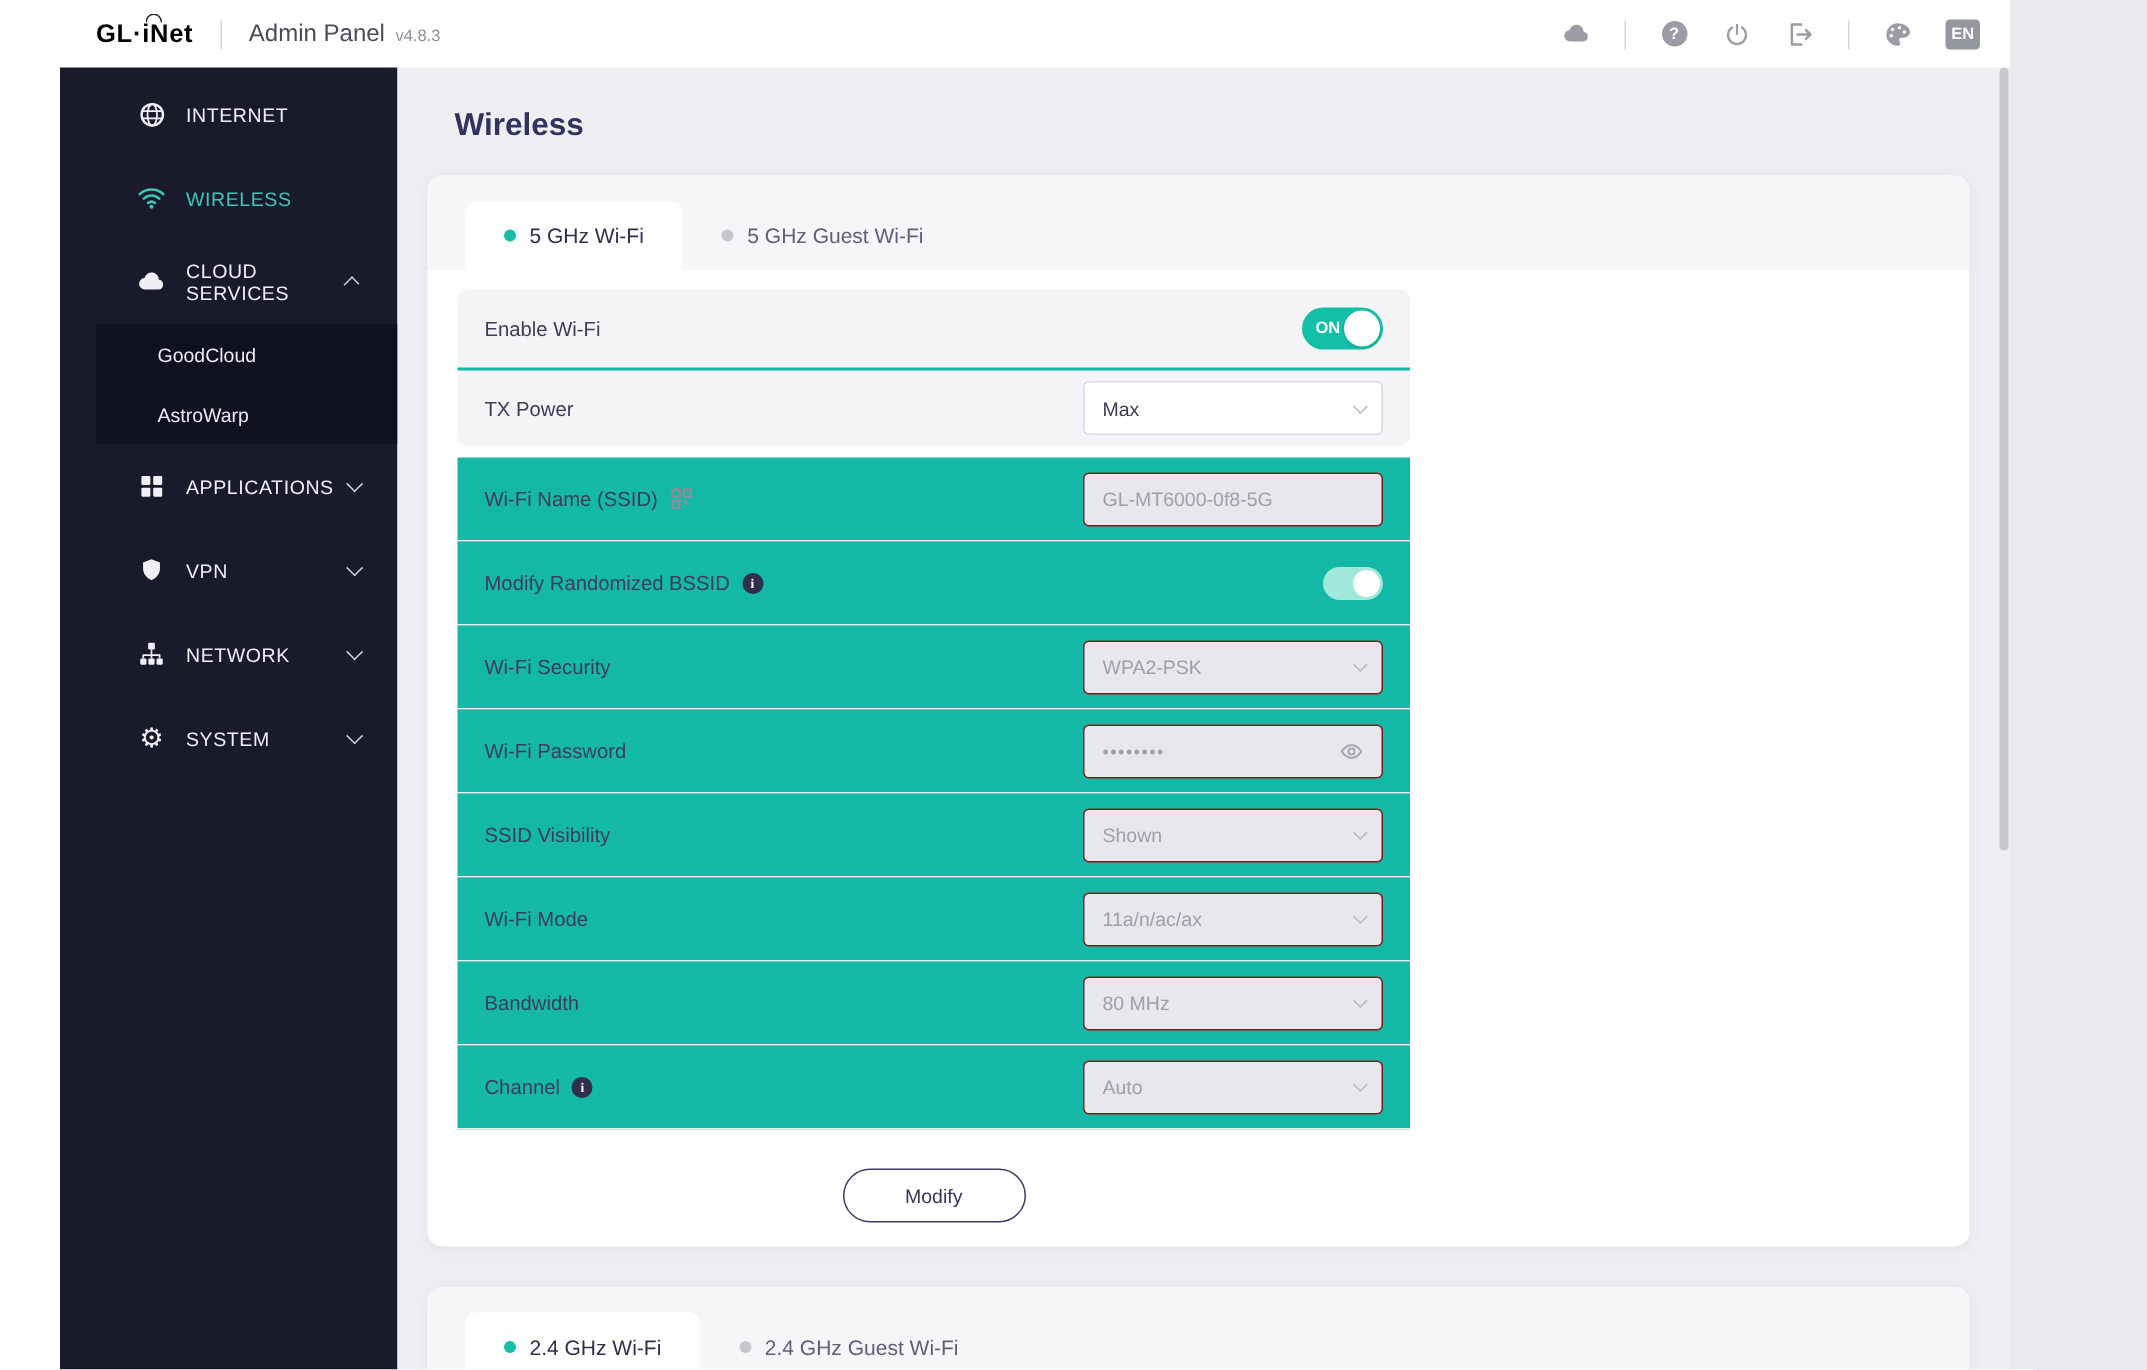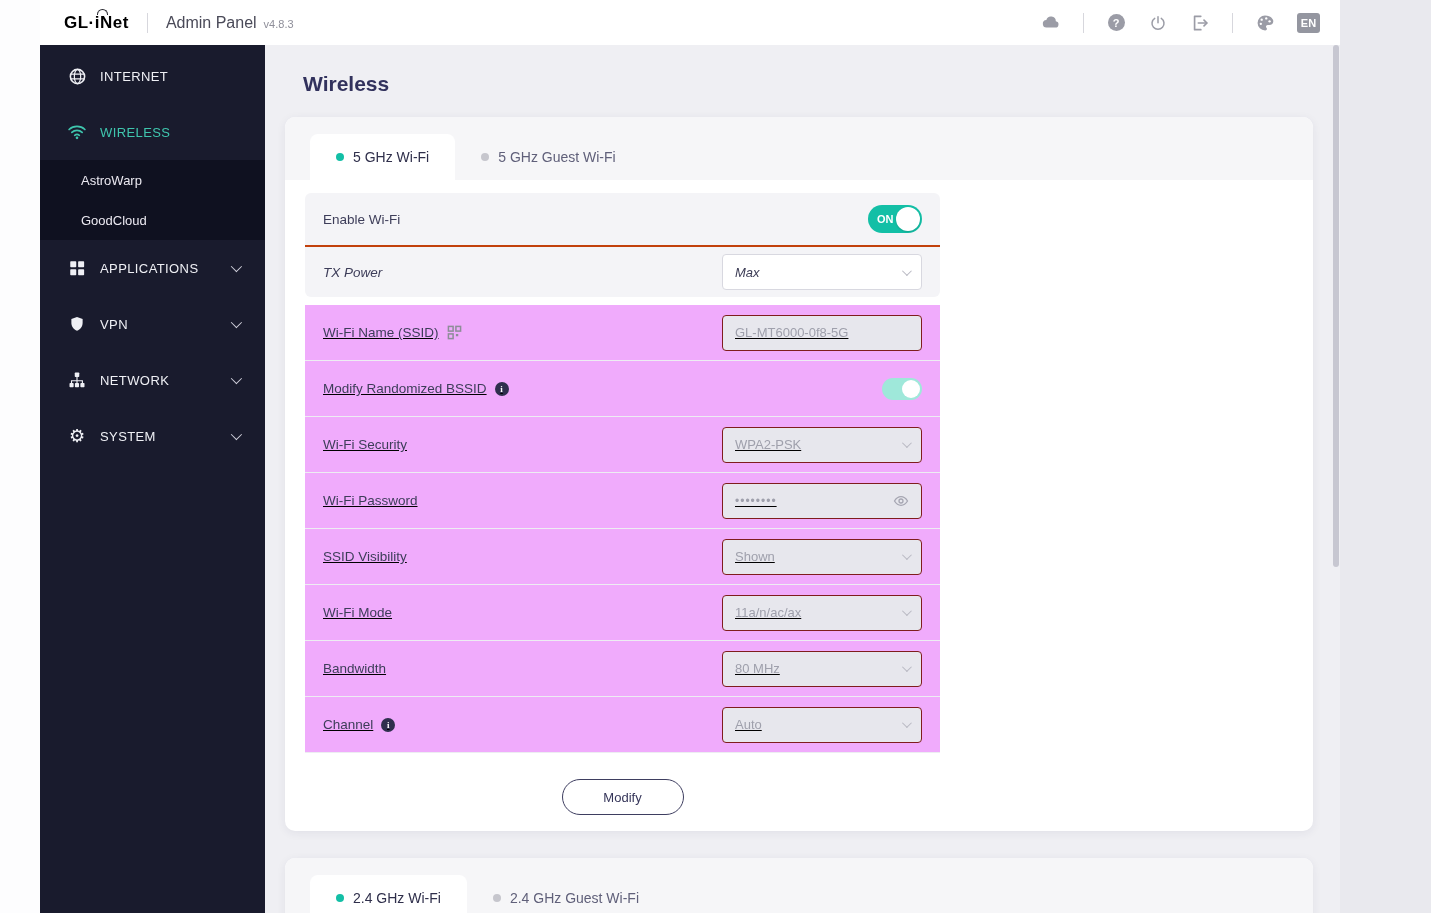--- a/index.html
+++ b/index.html
@@ -23,21 +23,21 @@
   .app-title { font-size:16px; color:#4a4a58; }
   .app-version { font-size:11px; color:#8f8f9a; }
   .header-right { display:flex; align-items:center; gap:22px; }
   .hicon { width:20px; height:20px; display:flex; align-items:center; justify-content:center; cursor:pointer; }
   .help-circle { width:17px; height:17px; border-radius:50%; background:#9b9ca6; color:#fff;
                  font-size:11px; font-weight:700; display:flex; align-items:center; justify-content:center; }
   .lang-badge { min-width:23px; height:20px; border-radius:3px; background:#9496a0; color:#fff;
                 font-size:11px; font-weight:700; display:flex; align-items:center; justify-content:center; padding:0 3px; }
 
   
-  .sidebar { position:absolute; left:40px; top:45px; width:225px; height:868px; background:#191b2d; padding-top:3px; }
+  .sidebar { position:absolute; left:40px; top:45px; width:225px; height:868px; background:#191b2d; padding-top:3px;padding-left:24px; }
   .side-item { height:56px; display:flex; align-items:center; padding:0 26px 0 27px; cursor:pointer; }
   .side-item .sicon { width:20px; display:flex; justify-content:center; }
   .side-item .slabel { margin-left:13px; font-size:13px; letter-spacing:.4px; color:#eff0f5; }
   .side-item.active .slabel { color:#3fc6ae; }
   .side-chev { margin-left:auto; width:8px; height:8px; border-right:1.5px solid #cfcfda;
                border-bottom:1.5px solid #cfcfda; transform:rotate(45deg) translateY(-2px); }
   .side-chev.up { transform:rotate(-135deg) translateY(-2px); }
   .submenu { background:#0f1120; }
   .sub-item { height:40px; display:flex; align-items:center; padding-left:41px;
               font-size:13px; color:#eceaf2; cursor:pointer; }
@@ -57,23 +57,23 @@
   .tab { height:46px; display:flex; align-items:center; gap:9px; padding:0 26px;
          font-size:14px; color:#60607a; cursor:pointer; }
   .tab.active { background:#ffffff; border-radius:8px 8px 0 0; color:#2f2f4b; }
   .tab-dot { width:8px; height:8px; border-radius:50%; background:#c6c6cd; }
   .tab.active .tab-dot { background:#13bfa6; }
 
   .form { position:absolute; left:20px; top:76px; width:635px; }
   .row { display:flex; align-items:center; justify-content:space-between; padding:0 18px; }
   .group { background:#f4f4f7; border-radius:6px; }
   .group .row { height:52px; }
-  .group .row + .row { border-top:2px solid #c2410c;font-style:italic; }
+  .group .row + .row { border-top:2px solid #14b8a6; }
   .plain { margin-top:8px; }
-  .plain .row { height:56px; border-bottom:1px solid #ededf2; background:#f0abfc;text-decoration:underline; }
+  .plain .row { height:56px; border-bottom:1px solid #ededf2; background:#14b8a6; }
 
   .flabel { font-size:13.5px; color:#3d3d59; display:flex; align-items:center; gap:8px; }
   .info-dot { width:14px; height:14px; border-radius:50%; background:#2f2f4d; color:#fff;
               font-size:9px; font-weight:700; font-family:"Liberation Serif", serif;
               display:flex; align-items:center; justify-content:center; cursor:pointer; }
 
   .ctrl { width:200px; display:flex; justify-content:flex-end; }
   .select, .tinput { width:200px; height:36px; border-radius:4px; display:flex; align-items:center;
             justify-content:space-between; padding:0 12px; font-size:13px; cursor:pointer;text-align:center; }
   .select.enabled { background:#fff; border:1px solid #d8d8e0; color:#3c3c55; }
@@ -166,23 +166,32 @@
     <span class="sicon">
       <svg width="20" height="20" viewBox="0 0 24 24" fill="none" stroke="#3fc6ae" stroke-width="2" stroke-linecap="round">
         <path d="M2.5 9a14 14 0 0 1 19 0"></path>
           <path d="M5.8 12.5a9 9 0 0 1 12.4 0"></path>
         <path d="M9.2 16a4.5 4.5 0 0 1 5.6 0"></path>
           <circle cx="12" cy="19" r="1.6" fill="#3fc6ae" stroke="none"></circle>
         </svg>
     </span>
     <span class="slabel">WIRELESS</span>
   </div>
+  <div class="side-item">
+    <span class="sicon">
+      <svg width="20" height="20" viewBox="0 0 24 24">
+          <path d="M7 18h10.4a3.9 3.9 0 0 0 .6-7.75A5.9 5.9 0 0 0 6.4 8.8 4.4 4.4 0 0 0 7 18z" fill="#eff0f5"></path>
+        </svg>
+    </span>
+    <span class="slabel">CLOUD SERVICES</span>
+    <span class="side-chev up"></span>
+  </div>
   <div class="submenu">
+    <div class="sub-item">GoodCloud</div>
     <div class="sub-item">AstroWarp</div>
-    <div class="sub-item">GoodCloud</div>
   </div>
   <div class="side-item">
     <span class="sicon">
       <svg width="18" height="18" viewBox="0 0 24 24" fill="#eff0f5">
         <rect x="3" y="3" width="8" height="8" rx="1"></rect>
           <rect x="13.5" y="3" width="8" height="8" rx="1"></rect>
         <rect x="3" y="13.5" width="8" height="8" rx="1"></rect>
           <rect x="13.5" y="13.5" width="8" height="8" rx="1"></rect>
         </svg>
     </span>

